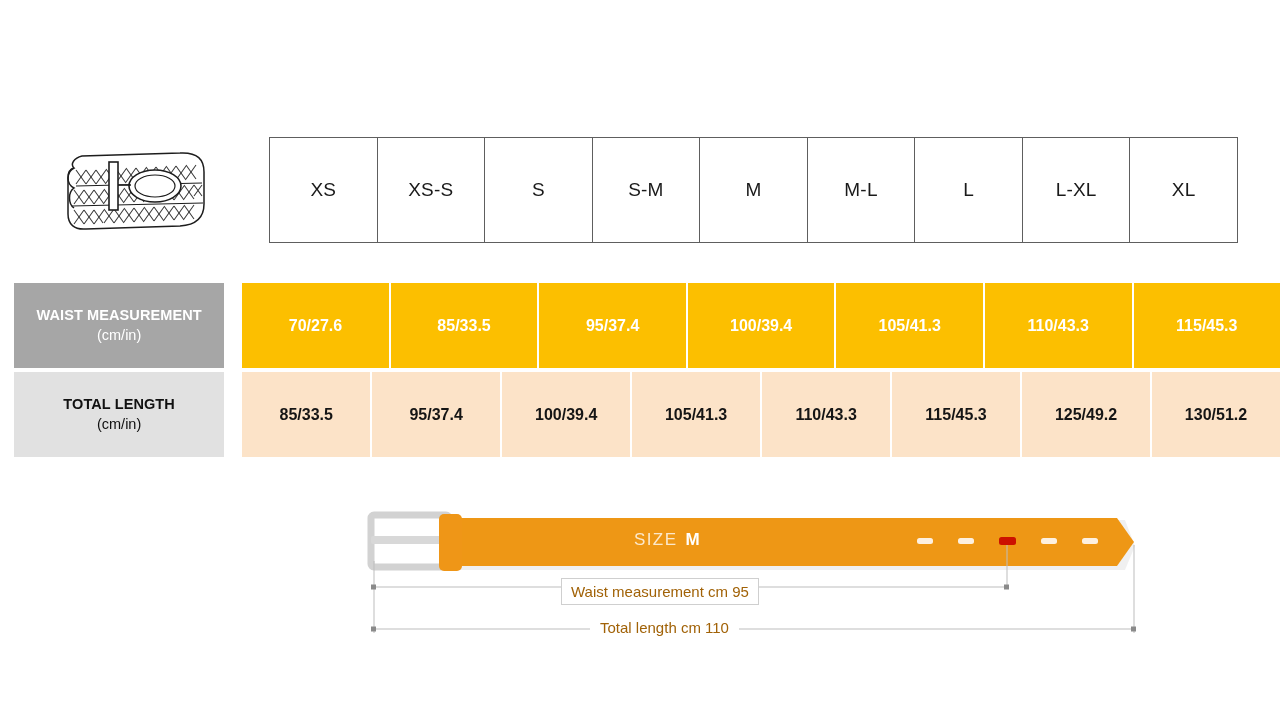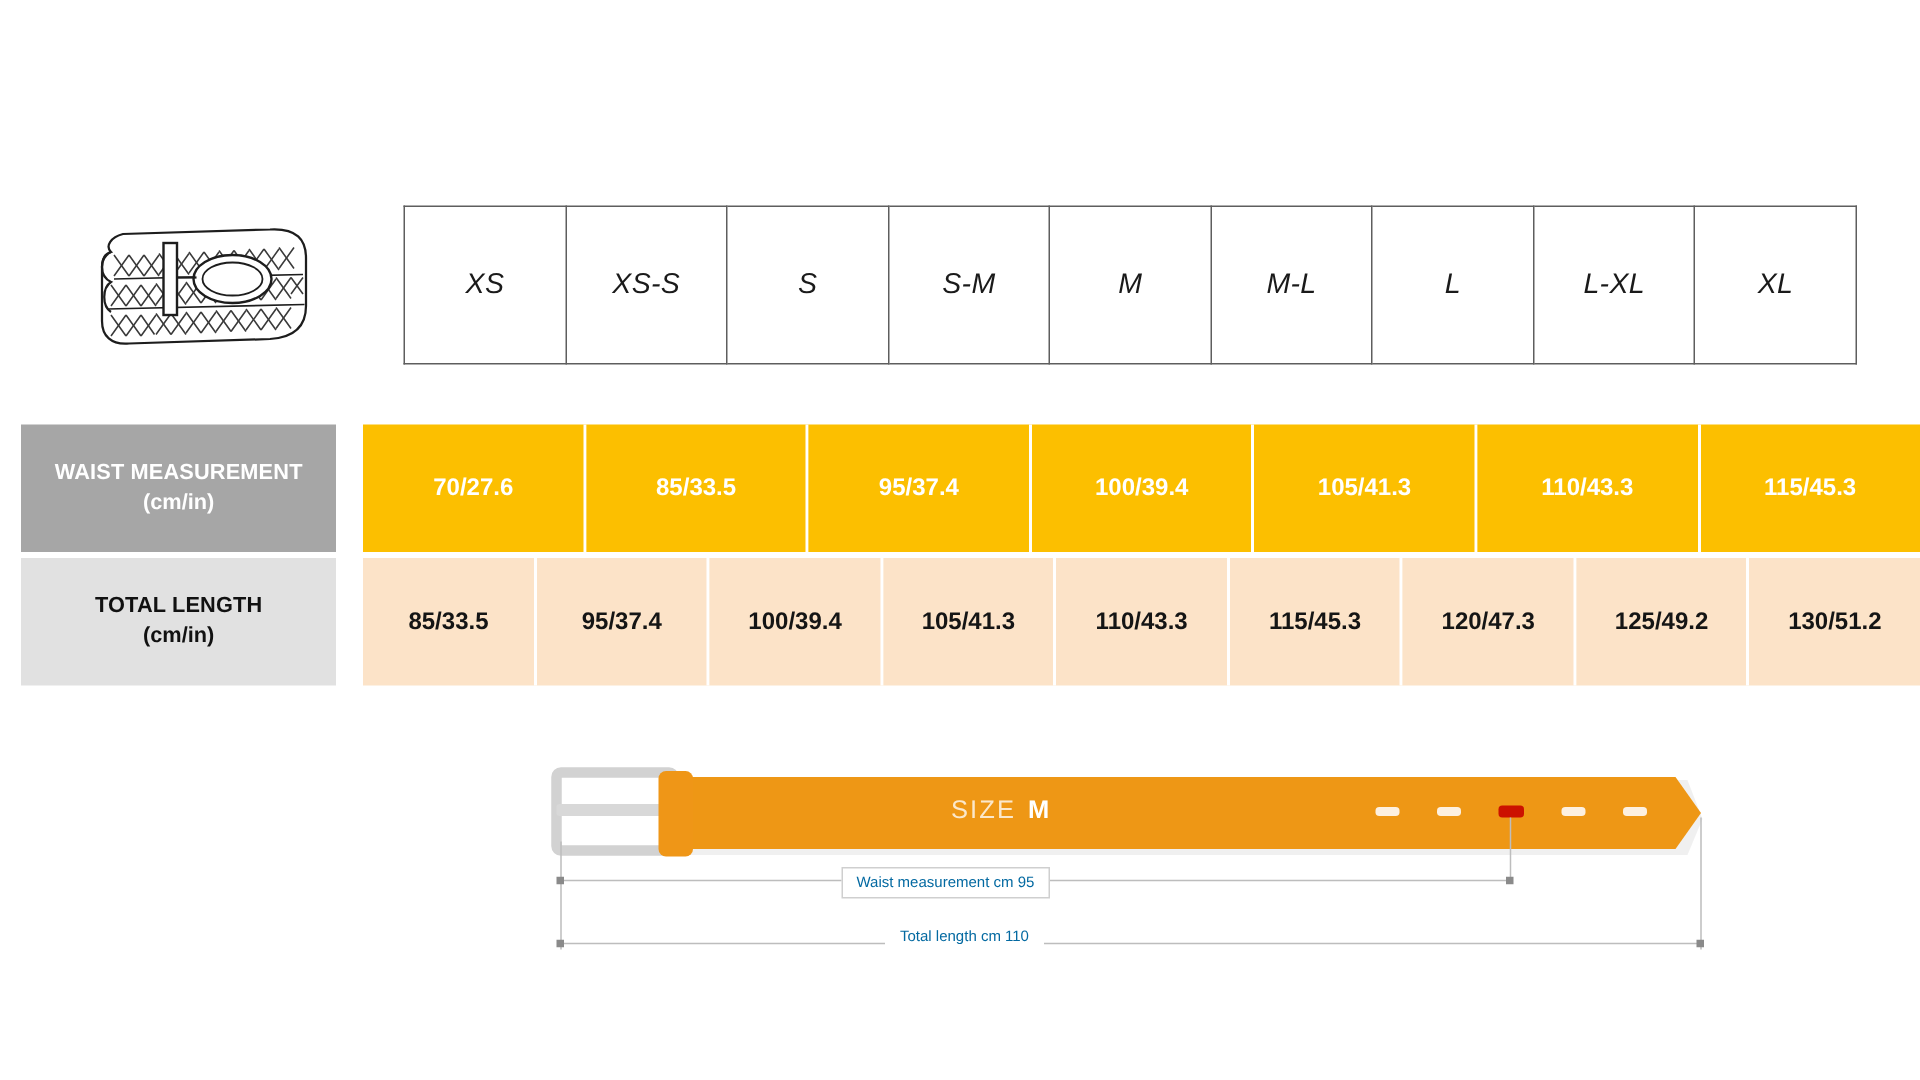--- a/index.html
+++ b/index.html
@@ -28,21 +28,20 @@
 
   
   #size-header-table {
     position: absolute;
     left: 269px;
     top: 137px;
     width: 969px;
     height: 106px;
     border-collapse: collapse;
     table-layout: fixed;
-    font-style: italic;
   }
   #size-header-table td {
     border: 1px solid #5e5e5e;
     text-align: center;
     vertical-align: middle;
     font-size: 19px;
     font-weight: 400;
     color: #1a1a1a;
     letter-spacing: .2px;
   }
@@ -68,21 +67,21 @@
     line-height: 1.33;
     box-sizing: border-box;
   }
   .row-label .lbl-main {
     font-size: 14.5px;
     font-weight: 700;
     letter-spacing: .1px;
   }
   .row-label .lbl-unit {
     font-size: 14.5px;
-    font-weight: 700;
+    font-weight: 400;
   }
   #waist-row .row-label  { background: #a6a6a6; color: #ffffff; }
   #length-row .row-label { background: #e1e1e1; color: #111111; }
 
   .cells {
     margin-left: 18px;
     width: 1170px;
     display: flex;
   }
   .cells .cell {
@@ -118,22 +117,22 @@
     pointer-events: none;
   }
   #belt-size-label .size-value {
     font-weight: 700;
     color: #ffffff;
     letter-spacing: .5px;
     margin-left: 8px;
   }
   .dim-label {
     position: absolute;
-    font-size: 10px;
-    color: #0369a1;
+    font-size: 15px;
+    color: #a16207;
     white-space: nowrap;
     background: #ffffff;
   }
   #waist-dim-label {
     left: 561px;
     top: 578px;
     padding: 4px 9px;
     border: 1px solid #cfcfcf;
   }
   #length-dim-label {
@@ -223,21 +222,20 @@
     <span class="lbl-main">TOTAL LENGTH</span>
     <span class="lbl-unit">(cm/in)</span>
   </div>
   <div class="cells">
     <div class="cell">85/33.5</div>
     <div class="cell">95/37.4</div>
     <div class="cell">100/39.4</div>
     <div class="cell">105/41.3</div>
     <div class="cell">110/43.3</div>
     <div class="cell">115/45.3</div>
-    <div class="cell">120/47.3</div>
     <div class="cell">125/49.2</div>
     <div class="cell">130/51.2</div>
   </div>
 </div>
 
 <svg id="belt-diagram" viewBox="0 0 800 145" aria-hidden="true">
 
   <path d="M20 12 L770 12 L780 38 L770 62 L20 62 Z" fill="#000000" opacity=".06" transform="translate(0,3)"></path>
 
   <g>

